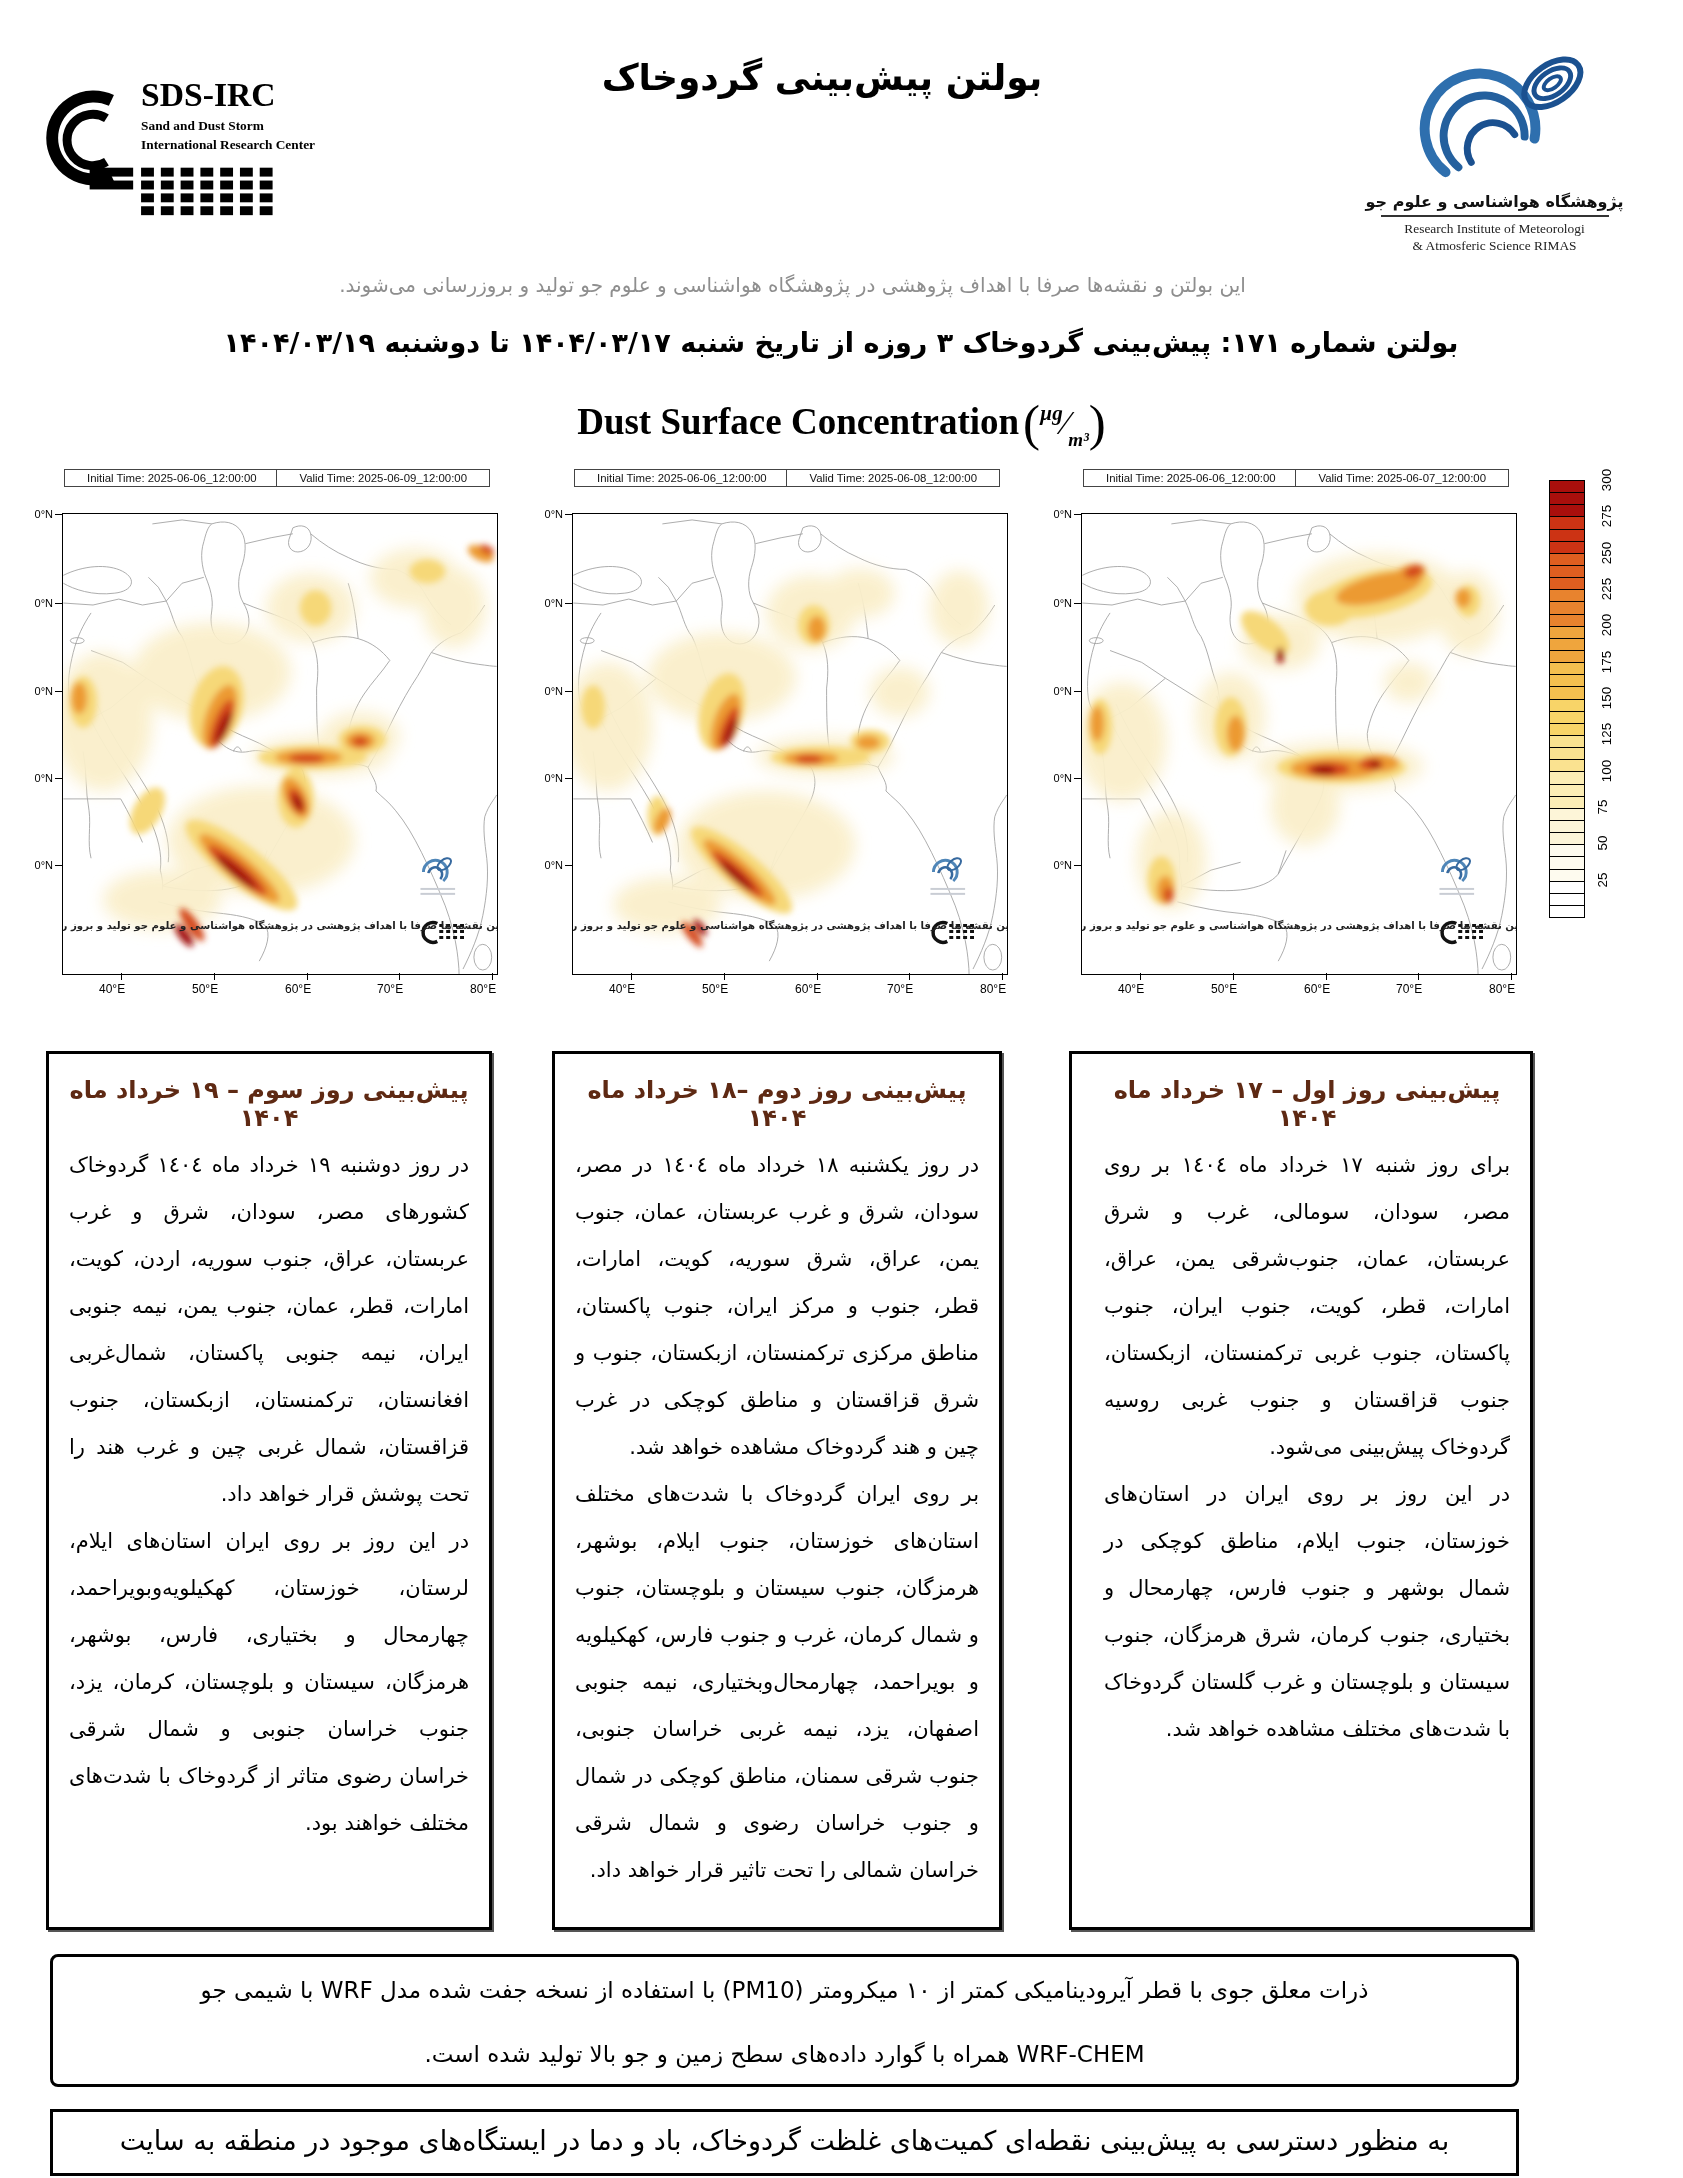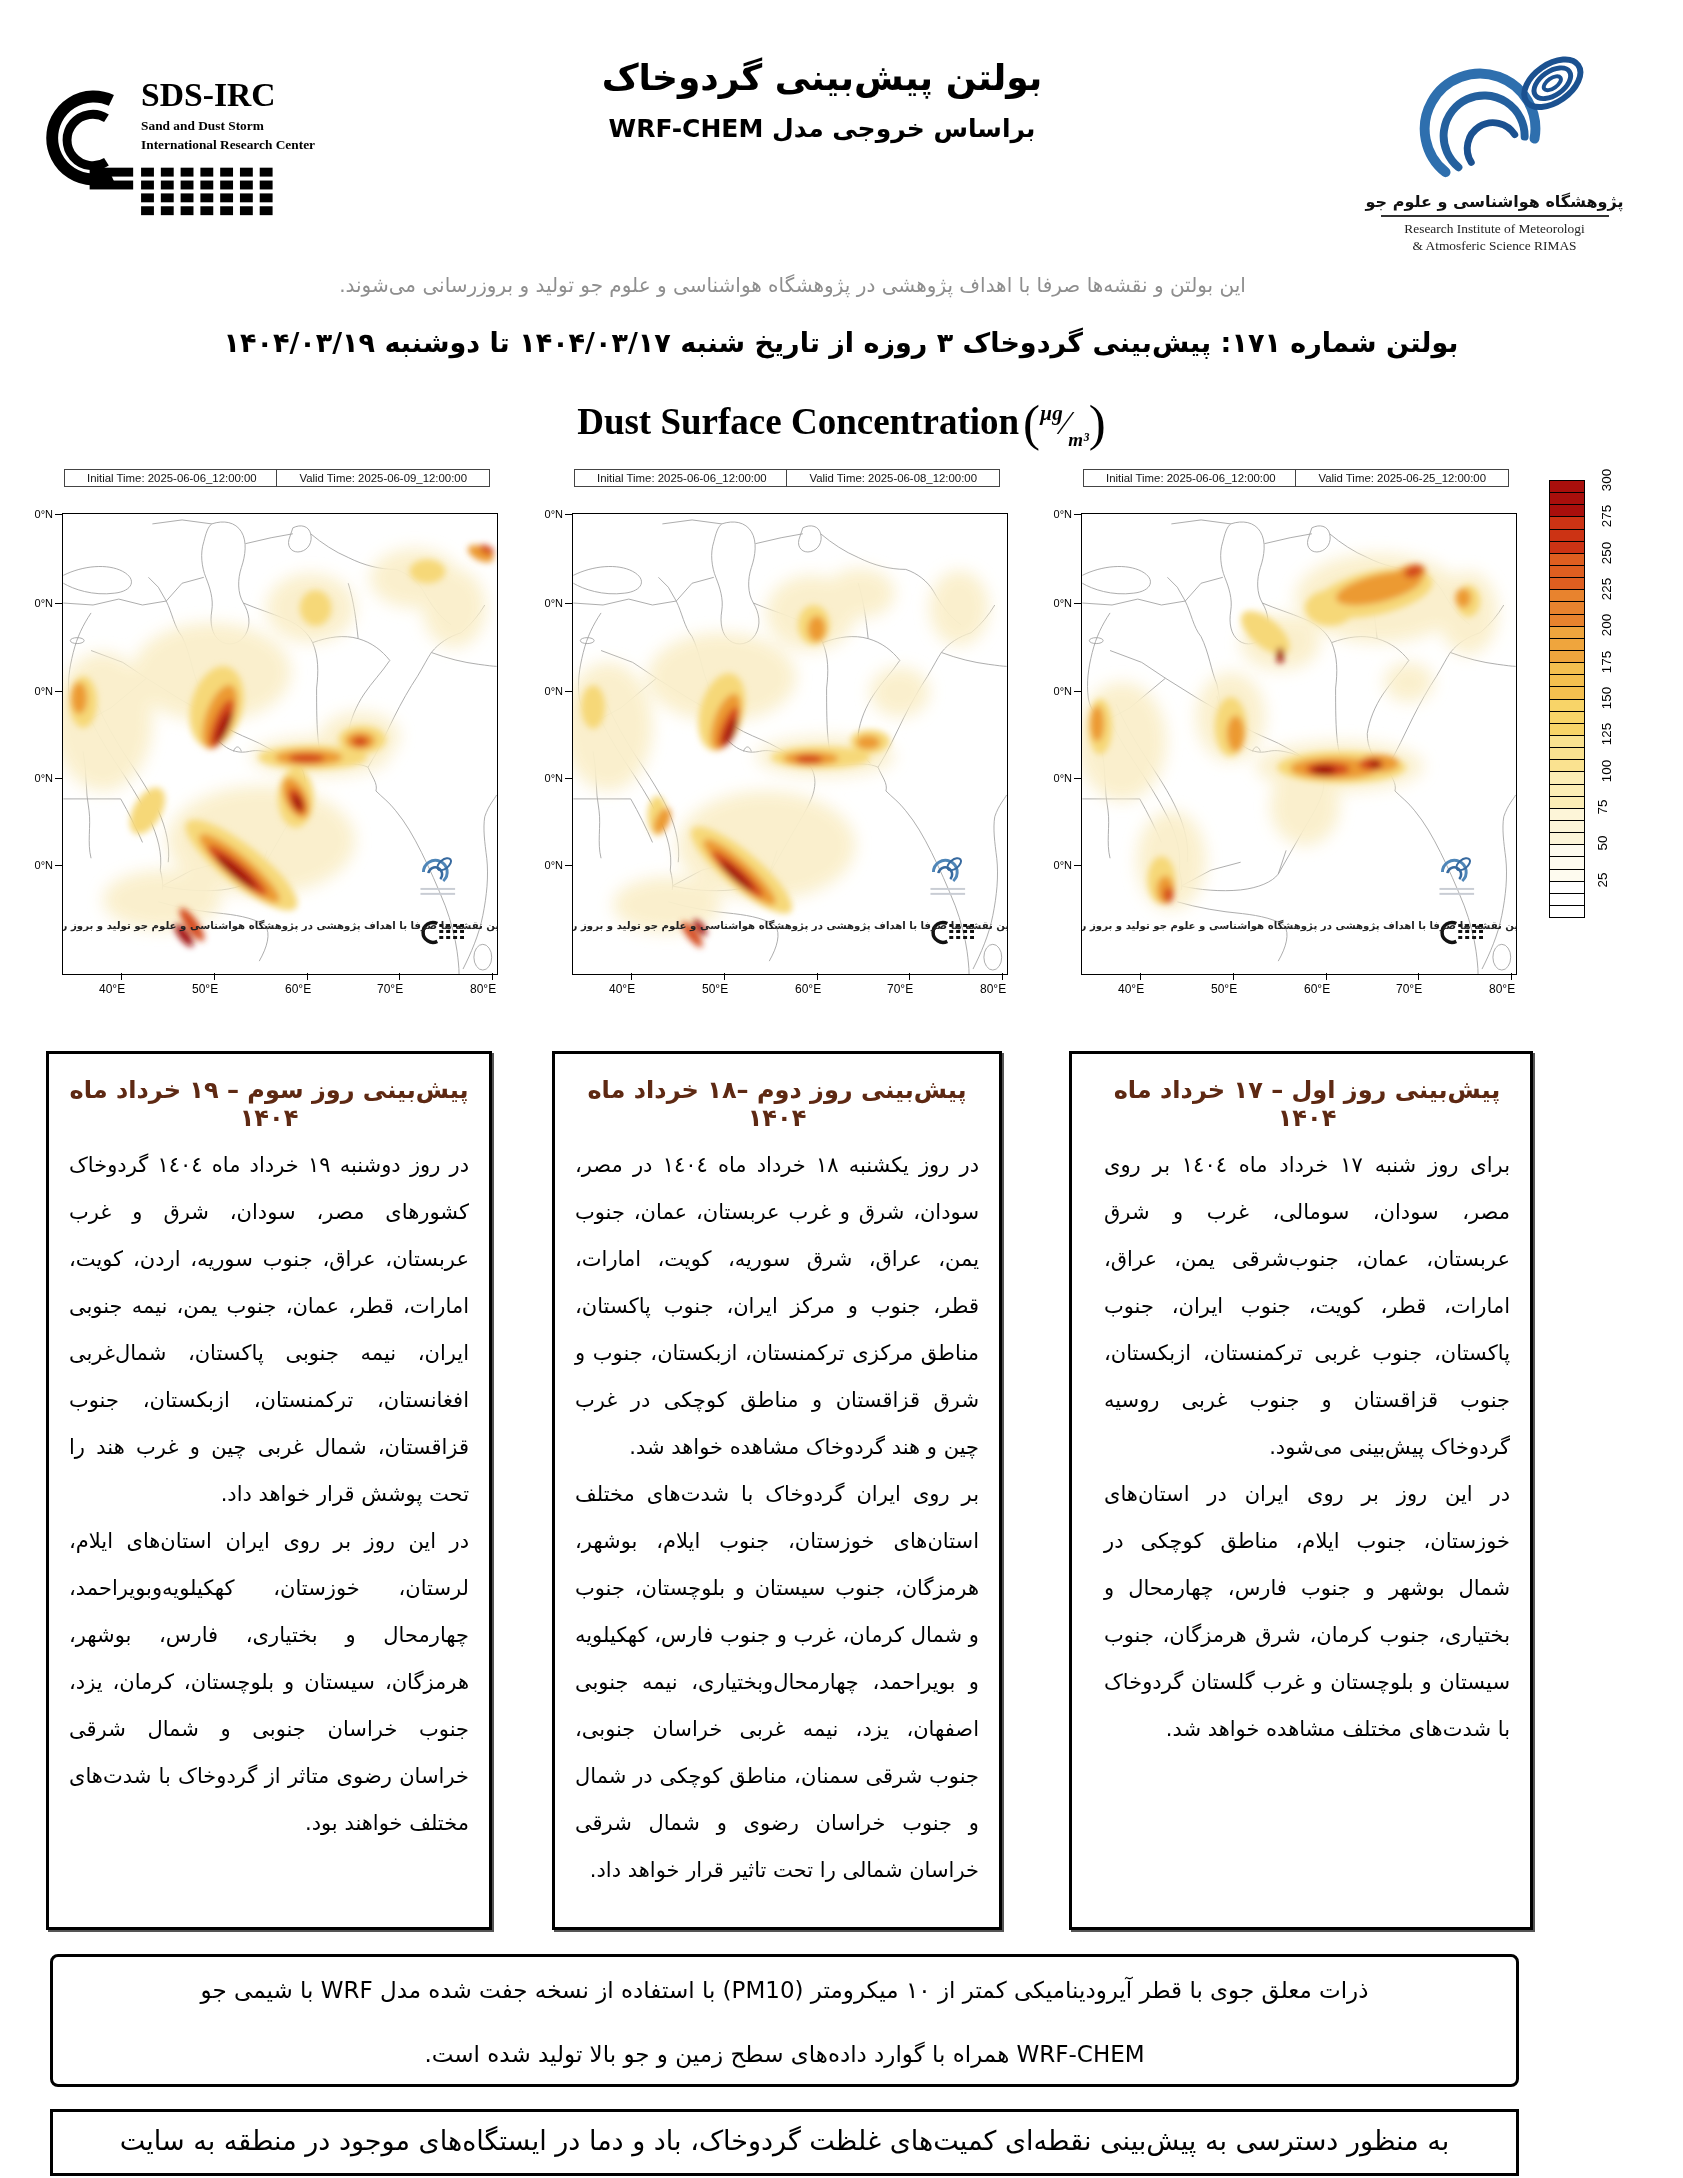--- a/index.html
+++ b/index.html
@@ -176,21 +176,20 @@
       </g>
     </g>
     <text x="104" y="56" font-family="Liberation Serif, serif" font-weight="bold" font-size="34">SDS-IRC</text>
     <text x="104" y="80" font-family="Liberation Serif, serif" font-weight="bold" font-size="13.5">Sand and Dust Storm</text>
     <text x="104" y="99" font-family="Liberation Serif, serif" font-weight="bold" font-size="13.5">International Research Center</text>
   </svg>
 </div>
 
 <div class="abs" id="center-head">
   <div id="title-fa">بولتن پیش‌بینی گردوخاک</div>
-  <div id="subtitle-fa">براساس خروجی مدل WRF-CHEM</div>
 </div>
 
 <div class="abs" id="rimas-logo">
   <svg viewBox="0 0 220 170" width="218" height="168" style="display:block;margin:0 auto;">
     <g fill="none" stroke-linecap="round">
       <path d="M60,152 A56,56 0 1 1 150,118" stroke="#2e6fae" stroke-width="10"></path>
       <path d="M73,147 A41,41 0 1 1 140,116" stroke="#24609e" stroke-width="8"></path>
       <path d="M86,142 A26,26 0 1 1 130,114" stroke="#1b5190" stroke-width="7"></path>
       <g transform="rotate(-35 168 62)" stroke="#1b5190">
         <ellipse cx="168" cy="62" rx="32" ry="19" stroke-width="6"></ellipse>
@@ -358,21 +357,21 @@
       <div class="xtick-line" style="left: 337px;"></div>
       <div class="xtick-label" style="left: 337px;">70°E</div>
       <div class="xtick-line" style="left: 430px;"></div>
       <div class="xtick-label" style="left: 430px;">80°E</div>
     </div>
 </div>
 
 <div class="abs map-panel" id="map-c">
   <div class="timerow">
     <span class="timebox initial">Initial Time: 2025-06-06_12:00:00</span>
-    <span class="timebox valid">Valid Time: 2025-06-25_12:00:00</span>
+    <span class="timebox valid">Valid Time: 2025-06-07_12:00:00</span>
   </div>
   <div class="yticks">
       <div class="ytick-line" style="top: 1px;"></div>
       <div class="ytick-label" style="top: 1px;">0°N</div>
       <div class="ytick-line" style="top: 90px;"></div>
       <div class="ytick-label" style="top: 90px;">0°N</div>
       <div class="ytick-line" style="top: 178px;"></div>
       <div class="ytick-label" style="top: 178px;">0°N</div>
       <div class="ytick-line" style="top: 265px;"></div>
       <div class="ytick-label" style="top: 265px;">0°N</div>

